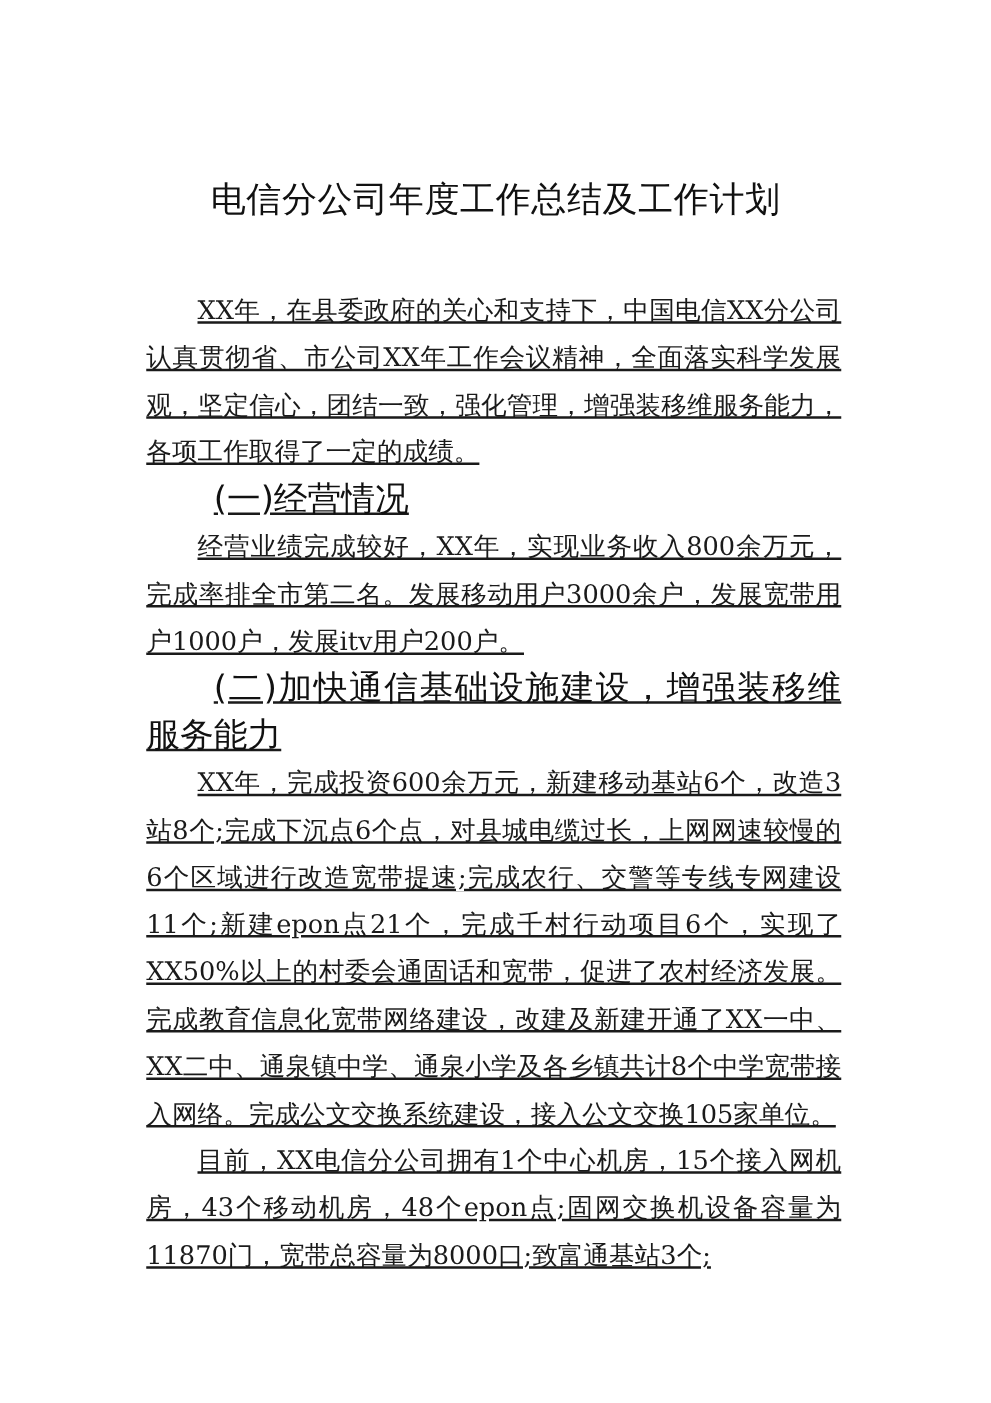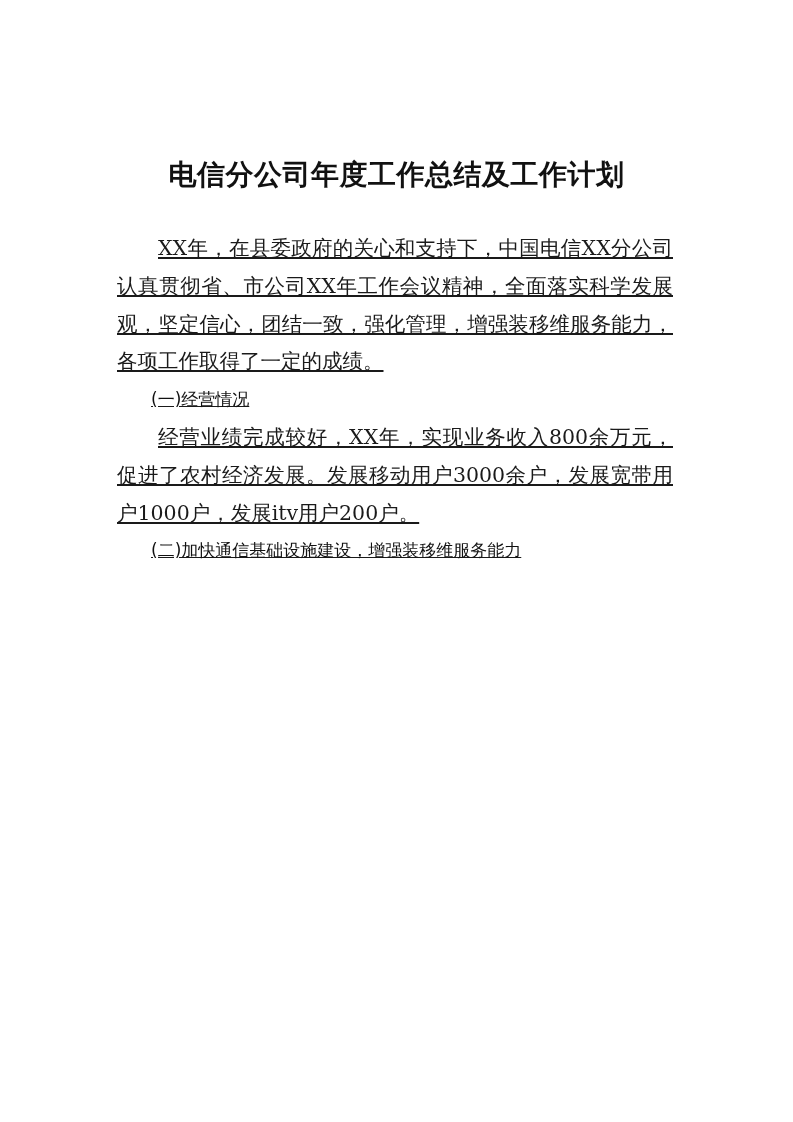--- a/index.html
+++ b/index.html
@@ -1,37 +1,39 @@
 <!DOCTYPE html>
 <html><head>
 <meta charset="utf-8">
 <style>
   html, body { margin: 0; padding: 0; background: #ffffff; }
   body { width: 793px; height: 1122px; position: relative; overflow: hidden; }
   .page { position: absolute; left: 0; top: 0; width: 793px; height: 1122px; background: #fff; }
   .title {
     position: absolute; left: 0; top: 140px; width: 793px; text-align: center;
-    font-family: "DejaVu Sans", sans-serif; font-weight: bold; font-size: 28px;
-    color: #111; letter-spacing: 0.5px; line-height: 40px; margin-top: 15px;
+    font-family: "DejaVu Sans", sans-serif; font-weight: normal; font-size: 28px;
+    color: #111; letter-spacing: 0.5px; line-height: 40px;
   }
   .body {
     position: absolute; left: 117px; top: 230px; width: 556px;
     font-family: "DejaVu Serif", "Liberation Serif", serif; font-size: 20.5px;
     line-height: 37.8px; color: #1a1a1a; text-align: justify; text-decoration: underline;
   }
   .body p { margin: 0; text-indent: 2em; }
   .body h3 {
     margin: 0; text-indent: 2em; font-family: "DejaVu Sans", sans-serif;
-    font-weight: normal; font-size: 17px; line-height: 37.8px; color: #111;
+    font-weight: normal; font-size: 27px; line-height: 37.8px; color: #111;
   }
 </style>
 </head>
 <body>
 
 <div class="page">
   <div class="title">电信分公司年度工作总结及工作计划</div>
   <div class="body">
     <p>XX年，在县委政府的关心和支持下，中国电信XX分公司认真贯彻省、市公司XX年工作会议精神，全面落实科学发展观，坚定信心，团结一致，强化管理，增强装移维服务能力，各项工作取得了一定的成绩。</p>
     <h3>(一)经营情况</h3>
-    <p>经营业绩完成较好，XX年，实现业务收入800余万元，促进了农村经济发展。发展移动用户3000余户，发展宽带用户1000户，发展itv用户200户。</p>
+    <p>经营业绩完成较好，XX年，实现业务收入800余万元，完成率排全市第二名。发展移动用户3000余户，发展宽带用户1000户，发展itv用户200户。</p>
     <h3>(二)加快通信基础设施建设，增强装移维服务能力</h3>
+    <p>XX年，完成投资600余万元，新建移动基站6个，改造3站8个;完成下沉点6个点，对县城电缆过长，上网网速较慢的6个区域进行改造宽带提速;完成农行、交警等专线专网建设11个;新建epon点21个，完成千村行动项目6个，实现了XX50%以上的村委会通固话和宽带，促进了农村经济发展。完成教育信息化宽带网络建设，改建及新建开通了XX一中、XX二中、通泉镇中学、通泉小学及各乡镇共计8个中学宽带接入网络。完成公文交换系统建设，接入公文交换105家单位。</p>
+    <p>目前，XX电信分公司拥有1个中心机房，15个接入网机房，43个移动机房，48个epon点;固网交换机设备容量为11870门，宽带总容量为8000口;致富通基站3个;</p>
   </div>
 </div>
 
 </body></html>

